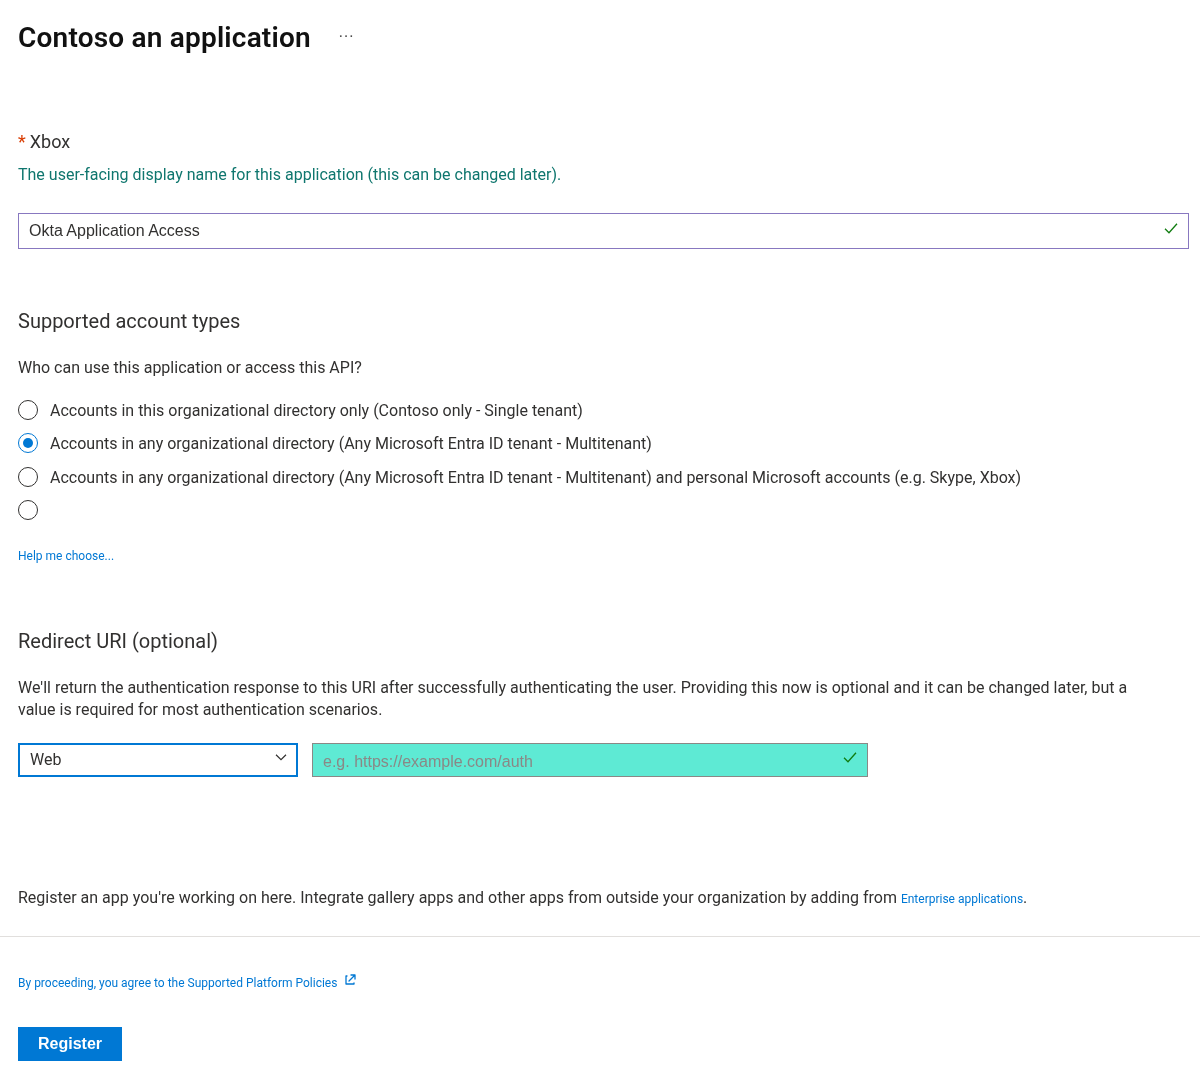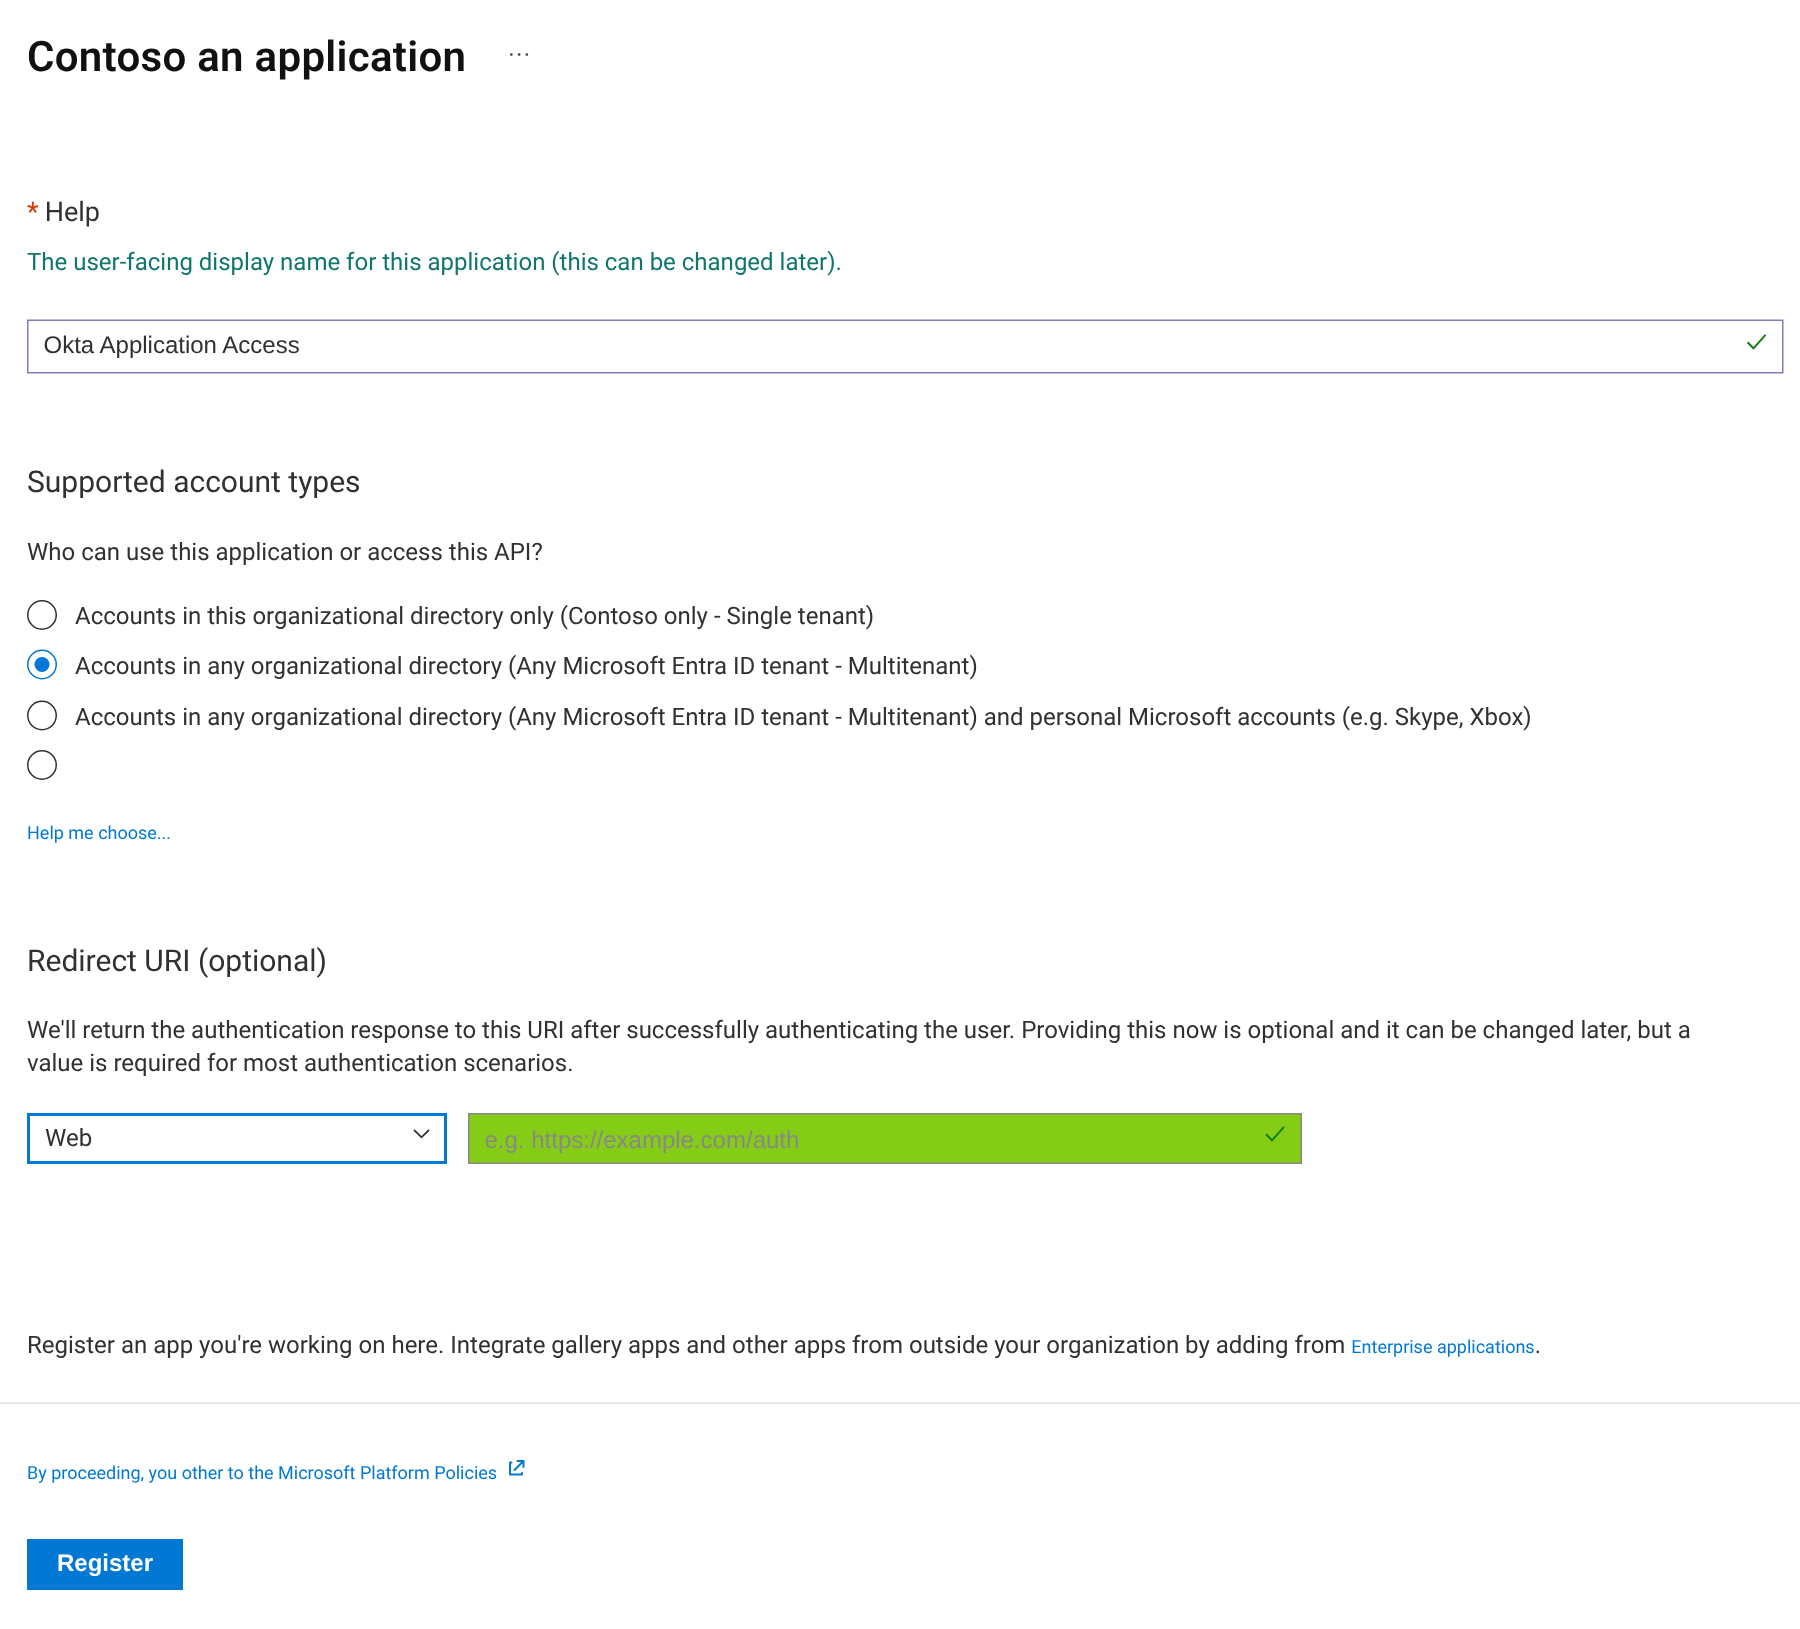--- a/index.html
+++ b/index.html
@@ -77,21 +77,21 @@
       pointer-events: none;
     }
     .uri-input-wrap { position: relative; width: 556px; }
     .uri-input {
       width: 100%; height: 34px;
       border: 1px solid #8a8886;
       padding: 4px 36px 0 10px;
       font-size: 16px;
       color: #323130;
       outline: none;
-      background: #84cc16;
+      background: #5eead4;
     }
     .uri-input::placeholder { color: #8a8886; }
     .enterprise-text { font-size: 16px; color: #323130; margin-bottom: 26px; }
     .divider { border: none; border-top: 1px solid #e1dfdd; margin: 0 -18px 36px -18px; }
     .policies-row { display: inline-flex; align-items: center; gap: 6px; margin-bottom: 34px; }
     .ext-icon { color: #0078d4; }
     .register-btn {
       background: #0078d4;
       color: #fff;
       border: none;
@@ -106,21 +106,21 @@
 
 
 
 <div class="page-title-row">
   <h1>Contoso an application</h1>
   <span class="more-dots">···</span>
 </div>
 
 
 <label class="field-label">
-  <span class="req">*</span><span>Help</span>
+  <span class="req">*</span><span>Xbox</span>
 </label>
 <p class="field-desc">The user-facing display name for this application (this can be changed later).</p>
 <div class="text-input-wrap">
   <input type="text" class="text-input" value="Okta Application Access" style="">
   <span class="valid-check">
     <svg width="16" height="16" viewBox="0 0 16 16">
         <path d="M2 8.5 L6 12.5 L14 3.5" stroke="#107c10" stroke-width="1.3" fill="none"></path>
       </svg>
   </span>
 </div>
@@ -175,21 +175,21 @@
 </div>
 
 
 <p class="enterprise-text">
   <span>Register an app you're working on here. Integrate gallery apps and other apps from outside your organization by adding from </span><a class="link">Enterprise applications</a><span>.</span>
 </p>
 
 <hr class="divider">
 
 <div class="policies-row">
-  <a class="link">By proceeding, you other to the Microsoft Platform Policies</a>
+  <a class="link">By proceeding, you agree to the Supported Platform Policies</a>
   <span class="ext-icon">
     <svg width="14" height="14" viewBox="0 0 14 14">
         <path d="M4 3 H3 V11 H11 V10 M6 8 L12 2 M8 2 H12 V6" stroke="#0078d4" stroke-width="1.3" fill="none" stroke-linecap="round" stroke-linejoin="round"></path>
       </svg>
   </span>
 </div>
 
 <div>
   <button class="register-btn">Register</button>
 </div>

